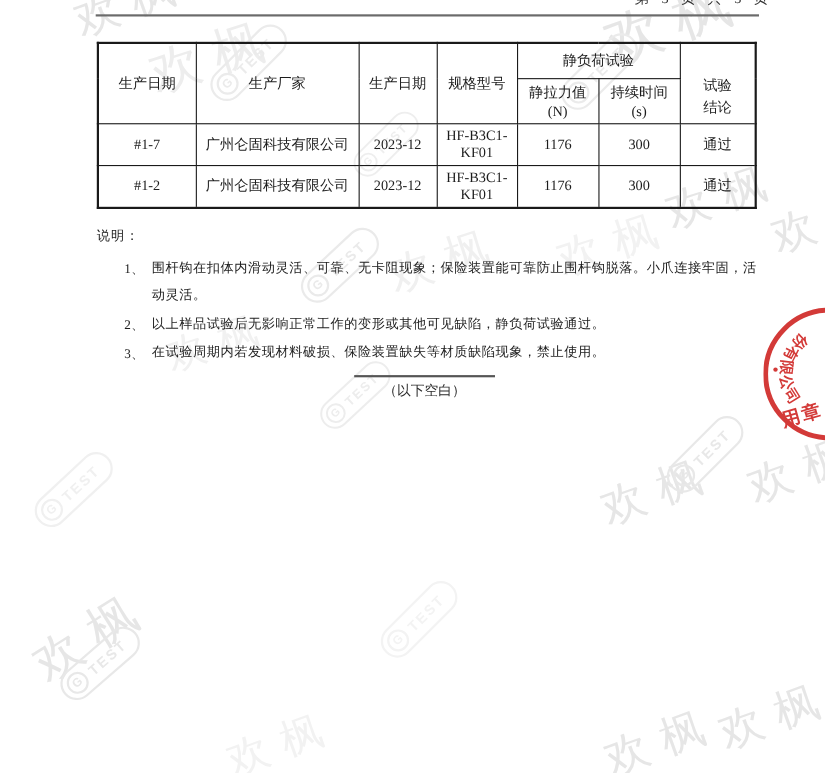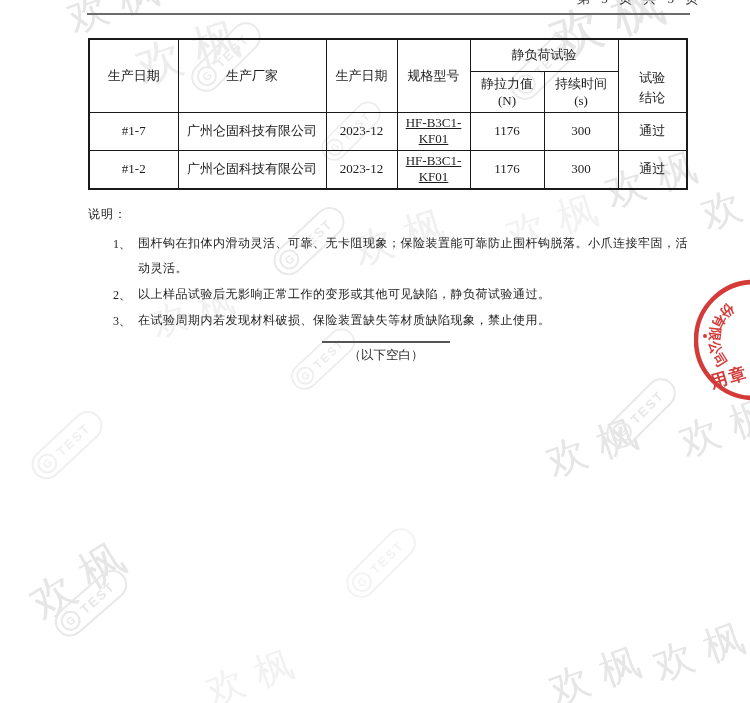--- a/index.html
+++ b/index.html
@@ -34,21 +34,21 @@
   table.report {
     position:absolute; left:88px; top:38px; width:598px; z-index:2;
     border-collapse:collapse; table-layout:fixed; background:transparent;
     border:2px solid #1a1a1a;
   }
   table.report th, table.report td {
     border:1.5px solid #1a1a1a; text-align:center; vertical-align:middle;
     font-size:13px; font-weight:normal; padding:2px; overflow:hidden;
   }
   .narrow { display:inline-block; width:2.4em; line-height:1.5;margin-top:24px; }
-  .model-cell { font-size:12.5px; letter-spacing:0;text-decoration:underline; }
+  .model-cell { font-size:12.5px; letter-spacing:0; }
   .date-cell { font-weight:600; }
   
   .notes { position:absolute; left:88px; top:206px; width:600px; z-index:2; font-size:12px; }
   .notes-title { margin-bottom:9px; letter-spacing:1px; }
   .note-item { display:flex; padding-left:25px; line-height:25px; margin-bottom:1px; }
   .note-no { width:25px; flex:0 0 25px; }
   .note-text { flex:1; letter-spacing:0.5px;font-family:Liberation Mono, monospace; }
   
   .blank-line { position:absolute; left:322px; top:341px; width:128px; height:2px; background:#555; z-index:2; }
   .blank-text { position:absolute; left:322px; top:347px; width:128px; text-align:center; font-size:12.5px; color:#2a2a2a; z-index:2; }

